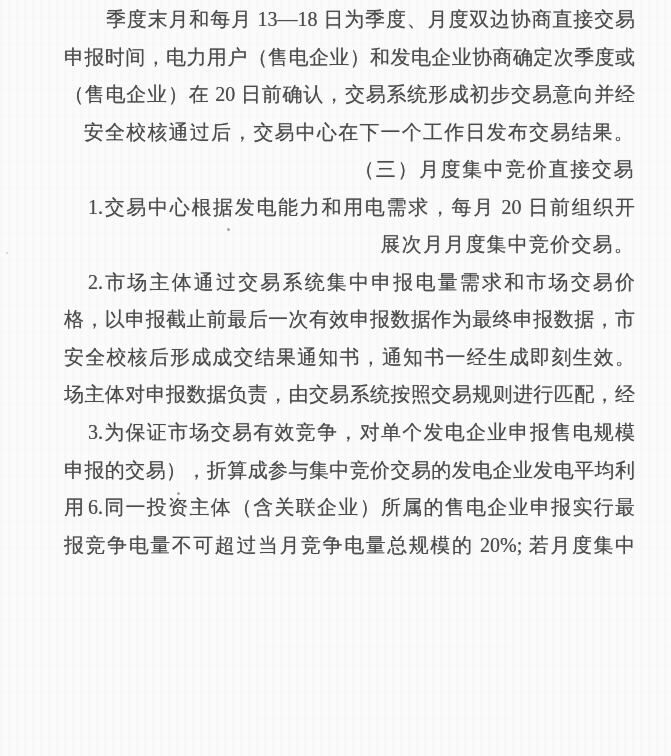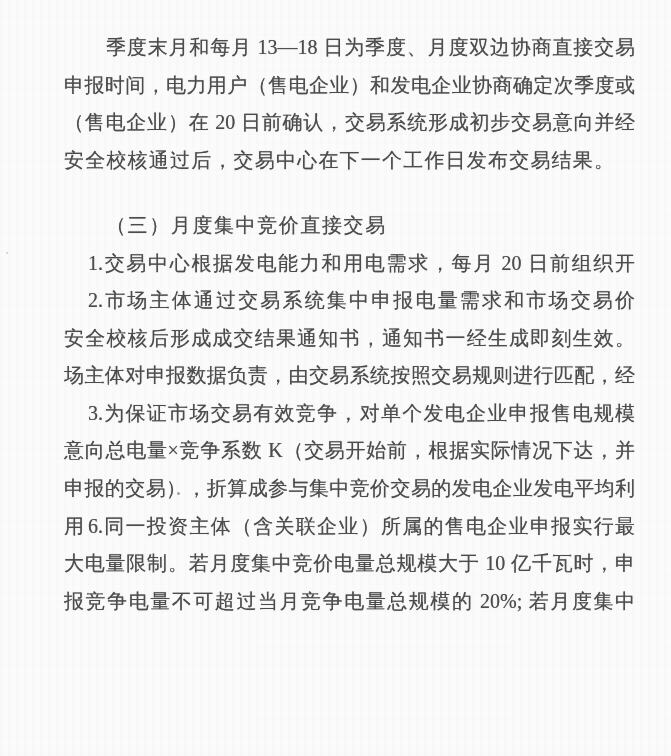--- a/index.html
+++ b/index.html
@@ -34,26 +34,25 @@
     color: #4c4c4c;
     text-shadow: 0 0 0.7px rgba(95,95,95,0.75);
     white-space: normal;
   }
   .justify {
     text-align: justify;
     text-align-last: justify;
     text-justify: inter-character;
   }
   .end {
-    text-align: left;
+    text-align: right;
     letter-spacing: 1.2px;
   }
   .indent {
     text-indent: 42px;
-    margin-top: 28px;
   }
   .indent-num {
     text-indent: 24px;
   }
   .heading {
     letter-spacing: 1.6px;
   }
   .speck {
     position: absolute;
     border-radius: 50%;
@@ -67,26 +66,26 @@
 <body>
 
 <div class="page">
   <div class="textblock">
     <div class="line indent justify">季度末月和每月 13—18 日为季度、月度双边协商直接交易</div>
     <div class="line justify">申报时间，电力用户（售电企业）和发电企业协商确定次季度或</div>
     <div class="line justify">（售电企业）在 20 日前确认，交易系统形成初步交易意向并经</div>
     <div class="line end">安全校核通过后，交易中心在下一个工作日发布交易结果。</div>
     <div class="line indent heading end">（三）月度集中竞价直接交易</div>
     <div class="line indent-num justify">1.交易中心根据发电能力和用电需求，每月 20 日前组织开</div>
+    <div class="line end">展次月月度集中竞价交易。</div>
     <div class="line indent-num justify">2.市场主体通过交易系统集中申报电量需求和市场交易价</div>
+    <div class="line justify">格，以申报截止前最后一次有效申报数据作为最终申报数据，市</div>
     <div class="line justify">安全校核后形成成交结果通知书，通知书一经生成即刻生效。</div>
     <div class="line justify">场主体对申报数据负责，由交易系统按照交易规则进行匹配，经</div>
     <div class="line indent-num justify">3.为保证市场交易有效竞争，对单个发电企业申报售电规模</div>
-    <div class="line justify">意向总电量×竞争系数 K（交易开始前，根据实际情况下达，并</div>
     <div class="line justify">申报的交易），折算成参与集中竞价交易的发电企业发电平均利用</div>
     <div class="line indent-num justify">6.同一投资主体（含关联企业）所属的售电企业申报实行最</div>
-    <div class="line justify">大电量限制。若月度集中竞价电量总规模大于 10 亿千瓦时，申</div>
     <div class="line justify">报竞争电量不可超过当月竞争电量总规模的 20%; 若月度集中</div>
   </div>
   <div class="speck speck-1"></div>
   <div class="speck speck-2"></div>
   <div class="speck speck-3"></div>
 </div>
 
 </body></html>

